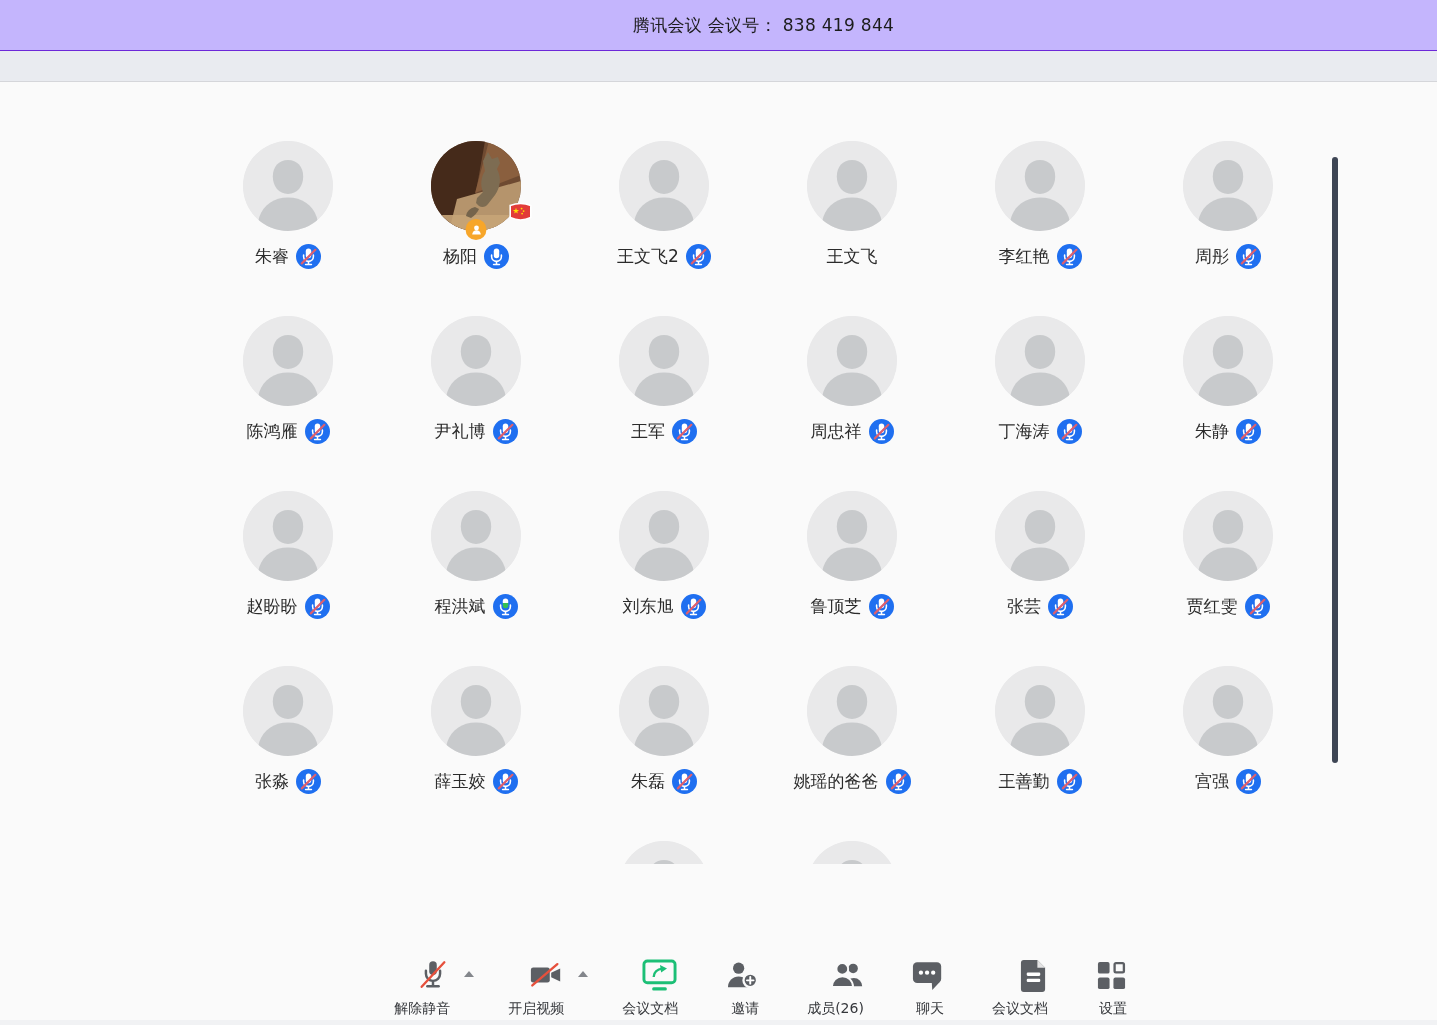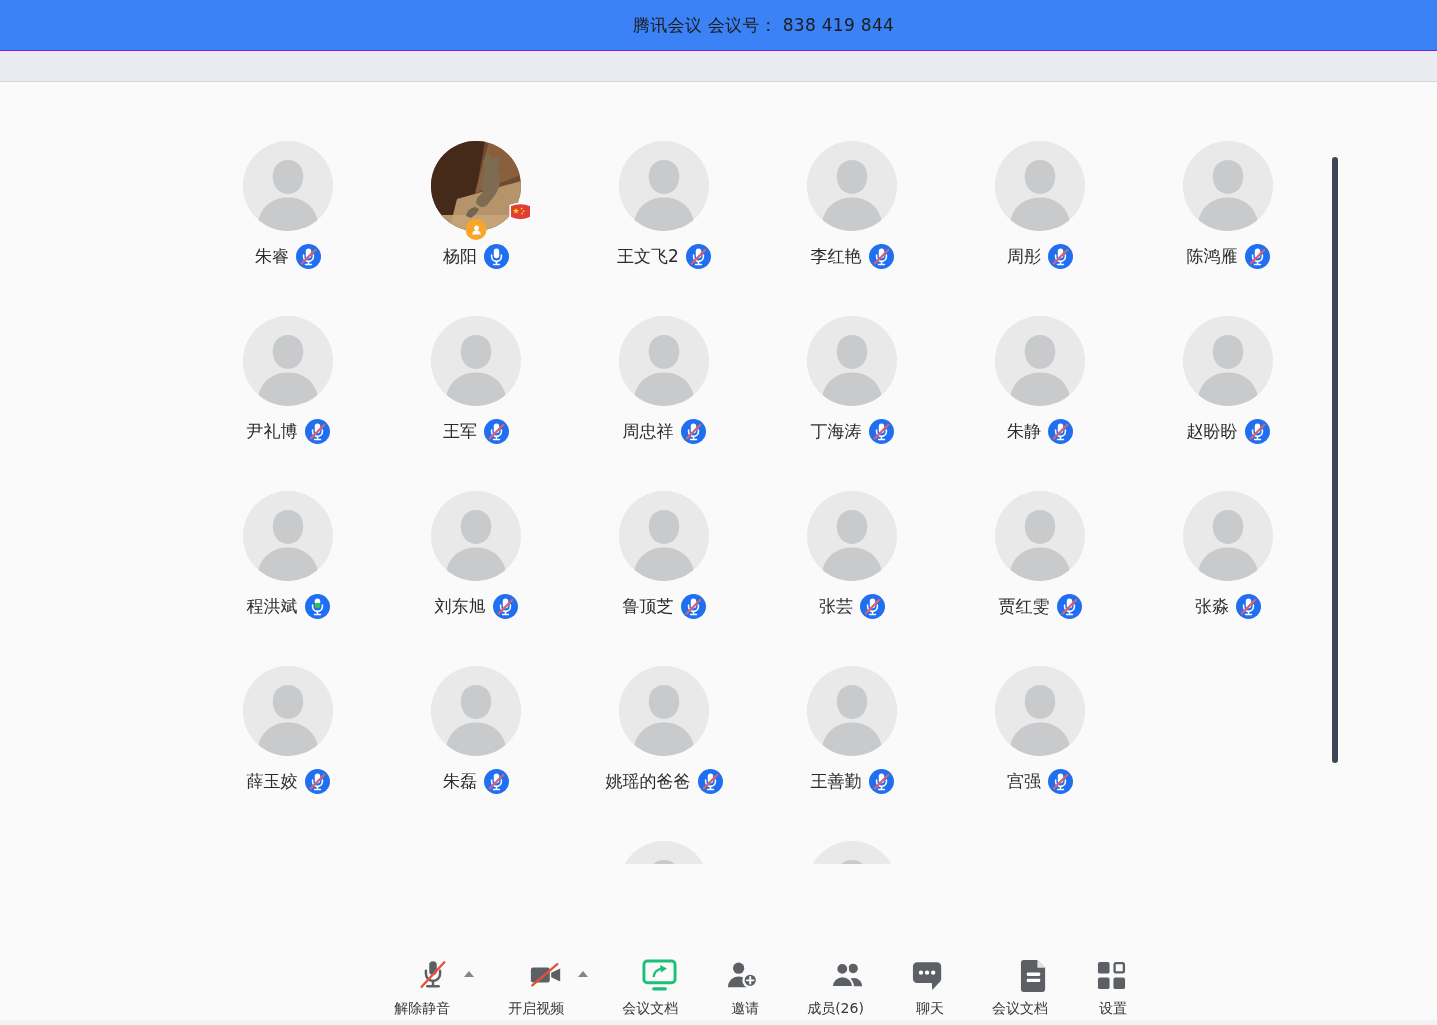--- a/index.html
+++ b/index.html
@@ -5,21 +5,21 @@
   html,body{margin:0;padding:0;}
   body{
     width:1437px;height:1025px;position:relative;overflow:hidden;
     background:#fafafa;
     font-family:"DejaVu Sans","Liberation Sans",sans-serif;
     -webkit-font-smoothing:antialiased;
   }
   
   .titlebar{
     position:absolute;top:0;left:0;right:0;height:50px;
-    background:#3b82f6;border-bottom:5px solid #6d28d9;
+    background:#c4b5fd;border-bottom:5px solid #6d28d9;
     display:flex;align-items:center;justify-content:center;
   }
   .titlebar .ttext{transform:translateX(45px);font-size:17px;color:#1c1c1c;letter-spacing:.3px;}
   
   .substrip{
     position:absolute;top:51px;left:0;right:0;height:30px;
     background:#e9ebf0;border-bottom:1px solid #d5d6da;
   }
   
   .grid-wrap{
@@ -178,20 +178,36 @@
          <div class="avatar">
           <svg viewBox="0 0 90 90" width="90" height="90">
     <circle cx="45" cy="45" r="45" fill="#e9e9ea"></circle>
     <path fill="#c8cacc" d="M45 19 c-9.2 0-15.2 6.8-15.2 16.6 0 9.8 6 17.4 15.2 17.4 s15.2-7.6 15.2-17.4 C60.2 25.8 54.2 19 45 19 Z"></path>
     <path fill="#c8cacc" d="M45 56.5 c-14 0-24.5 7.6-28.6 19.2 C14.6 81 14 90 14 90 h62 c0 0-.6-9-2.4-14.3 C69.5 64.1 59 56.5 45 56.5 Z"></path>
   </svg>
         </div>
 
        </div>
        <div class="name-row">
+         <span class="pname">王文飞</span>
+
+       </div>
+     </div>
+    <div class="cell">
+       <div class="av-wrap">
+         <div class="avatar">
+          <svg viewBox="0 0 90 90" width="90" height="90">
+    <circle cx="45" cy="45" r="45" fill="#e9e9ea"></circle>
+    <path fill="#c8cacc" d="M45 19 c-9.2 0-15.2 6.8-15.2 16.6 0 9.8 6 17.4 15.2 17.4 s15.2-7.6 15.2-17.4 C60.2 25.8 54.2 19 45 19 Z"></path>
+    <path fill="#c8cacc" d="M45 56.5 c-14 0-24.5 7.6-28.6 19.2 C14.6 81 14 90 14 90 h62 c0 0-.6-9-2.4-14.3 C69.5 64.1 59 56.5 45 56.5 Z"></path>
+  </svg>
+        </div>
+
+       </div>
+       <div class="name-row">
          <span class="pname">李红艳</span>
          <span class="mic-badge"><svg viewBox="0 0 24 24" width="25" height="25">
     <circle cx="12" cy="12" r="12" fill="#1f6ff0"></circle>
     <rect x="9.4" y="4.4" width="5.2" height="9.2" rx="2.6" fill="#ffffff"></rect>
     <path d="M7.3 10.6 v1.4 a4.7 4.7 0 0 0 9.4 0 v-1.4" fill="none" stroke="#ffffff" stroke-width="1.5" stroke-linecap="round"></path>
     <line x1="12" y1="17.2" x2="12" y2="19" stroke="#ffffff" stroke-width="1.5" stroke-linecap="round"></line>
     <line x1="9.2" y1="19.6" x2="14.8" y2="19.6" stroke="#ffffff" stroke-width="1.5" stroke-linecap="round"></line>
     <line x1="5.6" y1="18.6" x2="18.6" y2="5.6" stroke="#dd5f6e" stroke-width="2.1" stroke-linecap="round"></line>
           </svg></span>
        </div>

